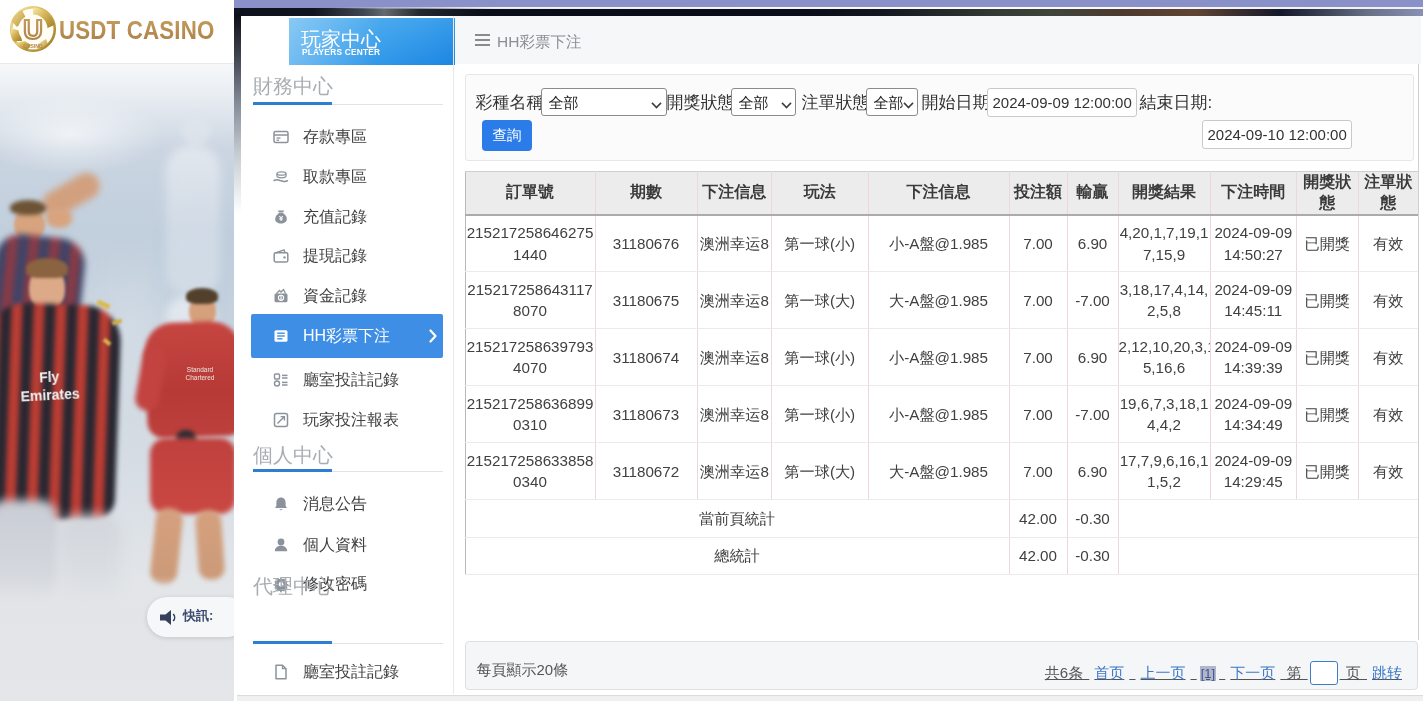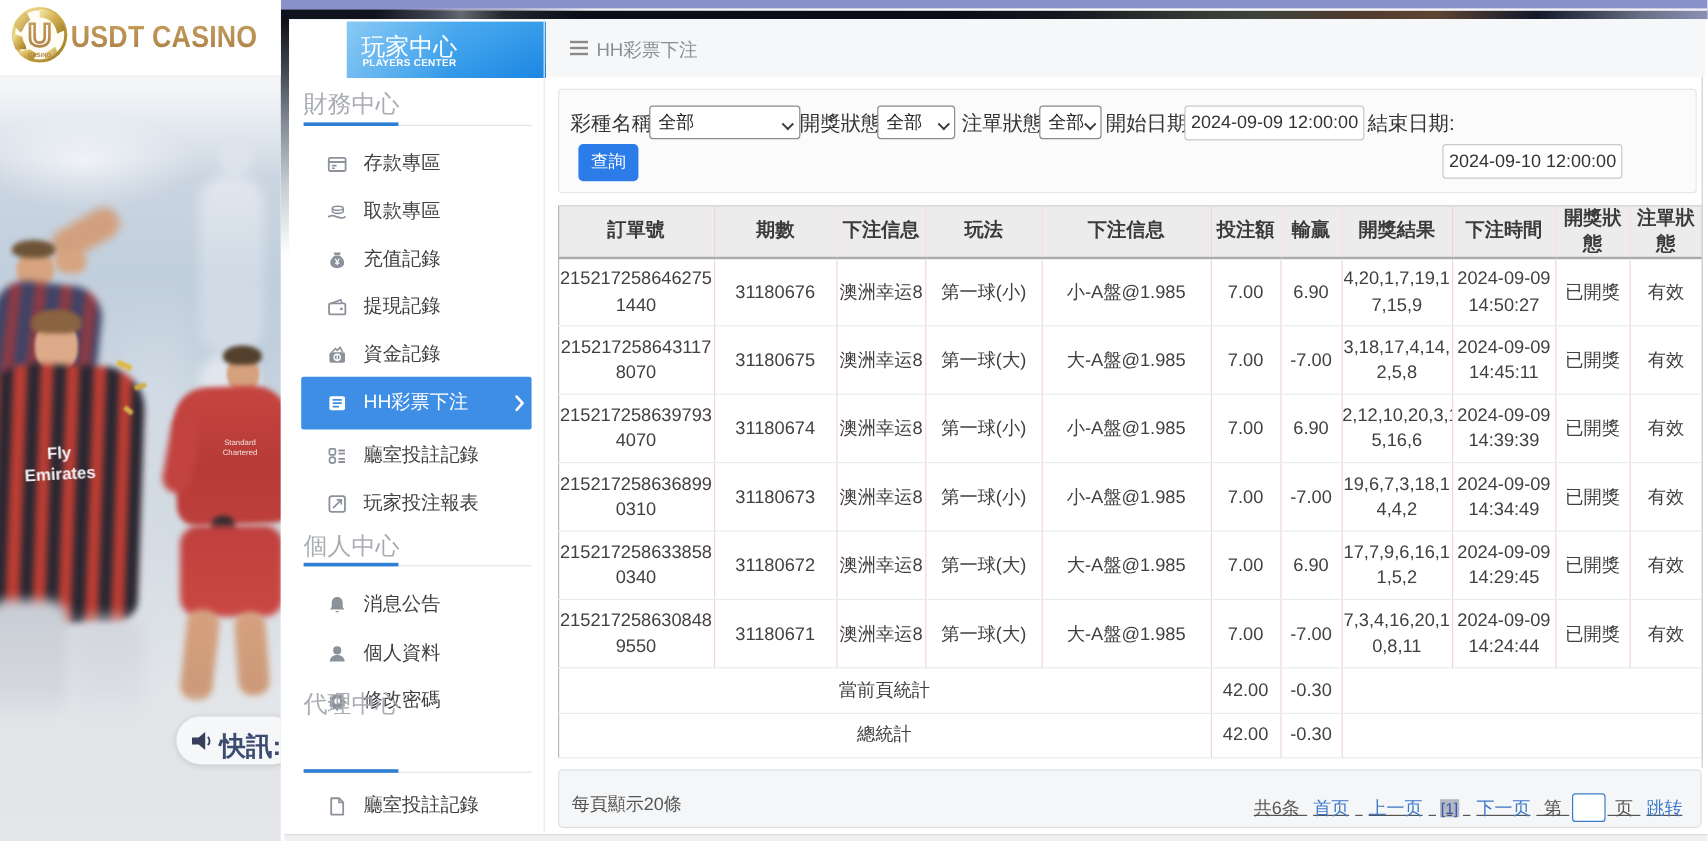--- a/index.html
+++ b/index.html
@@ -118,21 +118,21 @@
     <div class="ph" style="left:97px;top:302px;width:13px;height:5px;background:#ddba4a;transform:rotate(24deg);filter:blur(.8px);"></div>
     <div class="ph" style="left:112px;top:320px;width:10px;height:4px;background:#d0ae42;transform:rotate(-18deg);filter:blur(.8px);"></div>
     <div class="ph" style="left:103px;top:340px;width:8px;height:4px;background:#d8b84e;transform:rotate(40deg);filter:blur(.8px);"></div>
 
     <div class="ph" style="left:0;top:575px;width:241px;height:126px;background:linear-gradient(180deg,rgba(228,230,233,0),#e2e4e8 30%,#e4e6e9);"></div>
     <div class="ph" id="ticker" style="left:147px;top:596.5px;width:100px;height:40px;background:#f6f7f9;border-radius:20px;box-shadow:0 1px 5px rgba(0,0,0,.14);">
       <svg style="position:absolute;left:13px;top:13px;" width="18" height="15" viewBox="0 0 18 15">
           <polygon points="0,4.6 5.5,4.6 11,0 11,15 5.5,10.4 0,10.4" fill="#36405c"></polygon>
           <path d="M13.2 4 A5 5 0 0 1 13.2 11" stroke="#36405c" stroke-width="1.6" fill="none"></path>
         </svg>
-      <span style="position:absolute;left:36px;top:10px;font-size:22px;font-weight:bold;color:#3c4c70;">快訊:</span>
+      <span style="position:absolute;left:36px;top:10px;font-size:13px;font-weight:bold;color:#3c4c70;">快訊:</span>
     </div>
   </div>
   <div class="abs" style="left:233.5px;top:63.5px;width:7.5px;height:637.5px;background:#fff;"></div>
   <div class="abs" id="shadowstrip"></div>
   <div class="abs" id="logobox">
     <svg width="234" height="64" viewBox="0 0 234 64">
       <defs>
         <linearGradient id="gold1" x1="0" y1="0" x2="1" y2="1">
           <stop offset="0" stop-color="#f7e9a8"></stop>
             <stop offset="0.45" stop-color="#d4b254"></stop>
@@ -402,33 +402,20 @@
             <td>澳洲幸运8</td>
             <td>第一球(大)</td>
             <td>大-A盤@1.985</td>
             <td>7.00</td>
             <td>6.90</td>
             <td>17,7,9,6,16,1<br>1,5,2</td>
             <td>2024-09-09<br>14:29:45</td>
             <td>已開獎</td>
             <td>有效</td>
           </tr>
-      <tr class="dr">
-            <td>215217258630848<br>9550</td>
-            <td>31180671</td>
-            <td>澳洲幸运8</td>
-            <td>第一球(大)</td>
-            <td>大-A盤@1.985</td>
-            <td>7.00</td>
-            <td>-7.00</td>
-            <td>7,3,4,16,20,1<br>0,8,11</td>
-            <td>2024-09-09<br>14:24:44</td>
-            <td>已開獎</td>
-            <td>有效</td>
-          </tr>
       <tr class="sr">
             <td colspan="5" class="c1">當前頁統計</td>
             <td>42.00</td>
             <td>-0.30</td>
             <td colspan="4" style="border-right:1px solid #efd7d7;"></td>
           </tr>
       <tr class="sr">
             <td colspan="5" class="c1">總統計</td>
             <td>42.00</td>
             <td>-0.30</td>

